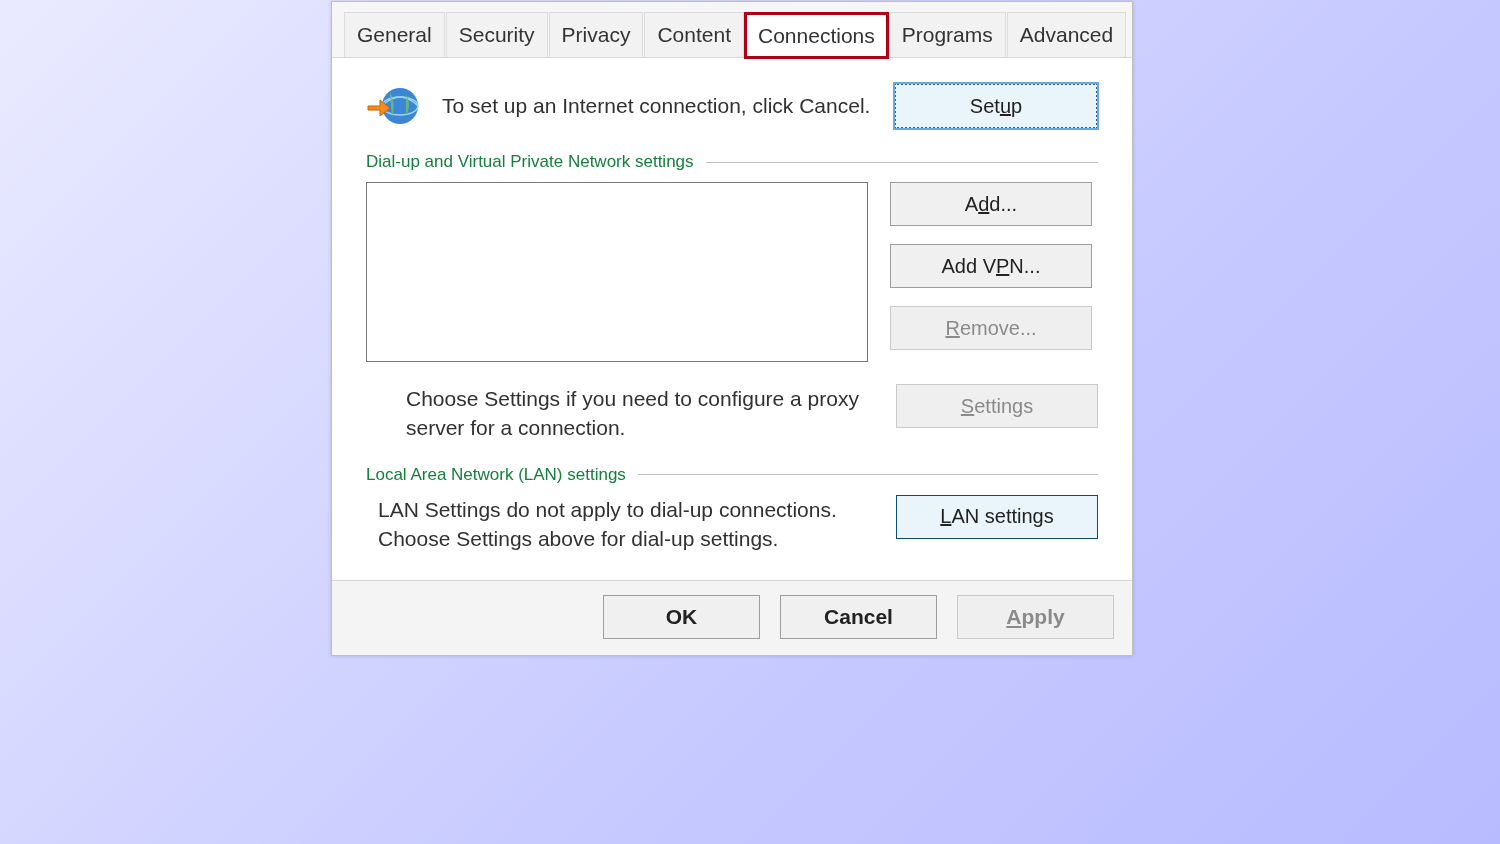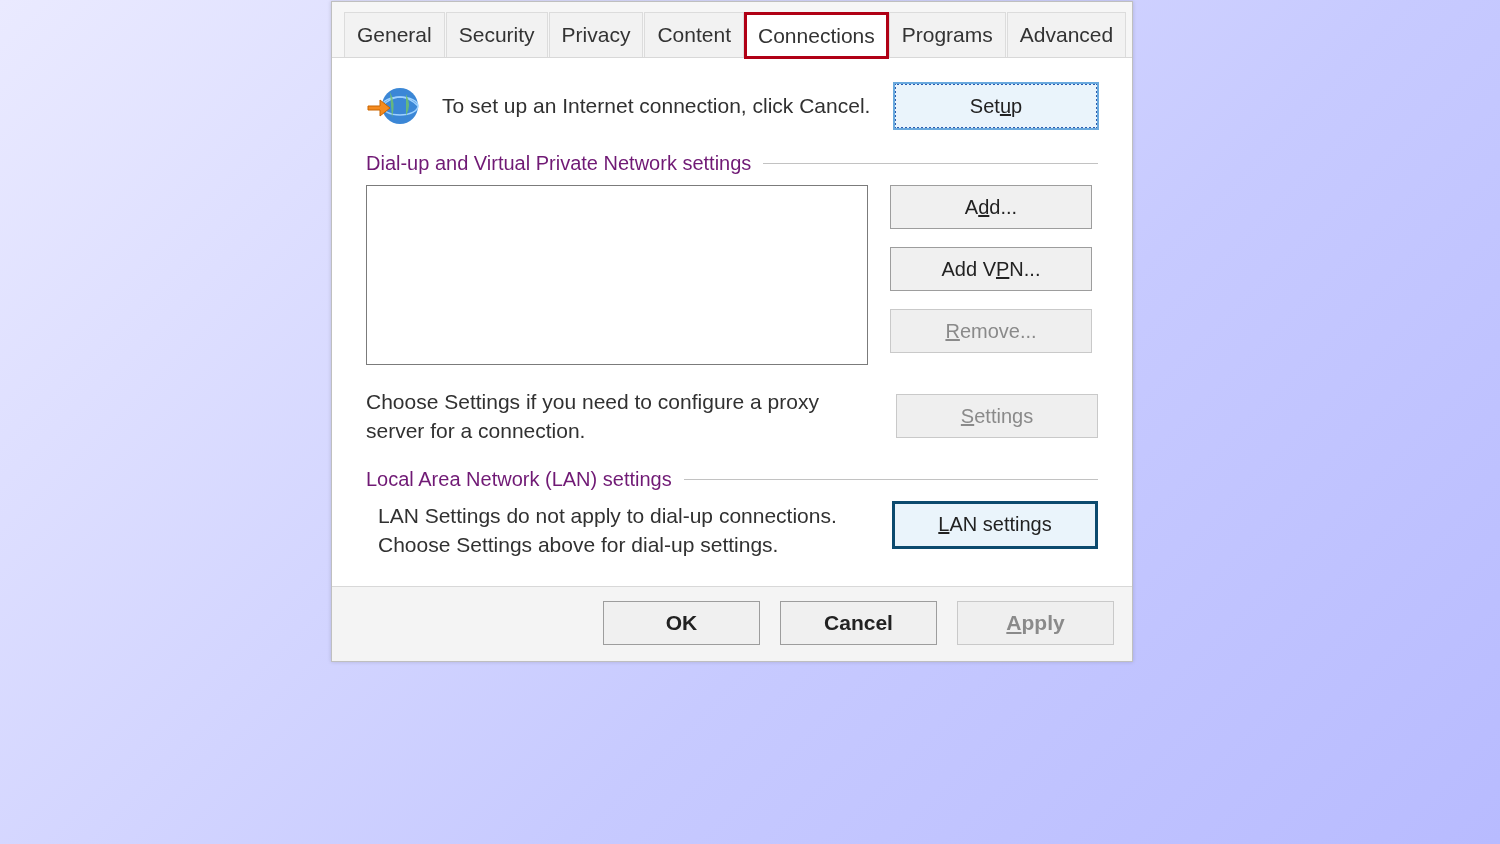--- a/index.html
+++ b/index.html
@@ -101,31 +101,31 @@
   }
   .btn .ul { text-decoration: underline; }
   .btn.focus {
     background: #eaf4fb;
     border: 2px dotted #2a5db0;
     outline: 2px solid #6aa9dd;
     outline-offset: -1px;
   }
   .btn.hover {
     background: #eaf4fb;
-    border: 3px solid #0c4a6e;
+    border: 1px solid #0c4a6e;
   }
   .btn.disabled {
     color: #8a8a8a;
     background: #efefef;
     border-color: #c9c9c9;
   }
 
   .group-label {
-    font-size: 20px;
-    color: #701a75;
+    font-size: 17px;
+    color: #15803d;
     display: flex;
     align-items: center;
     margin: 22px 0 10px 0;
   }
   .group-label .line {
     flex: 1;
     height: 1px;
     background: #c2c2c2;
     margin-left: 12px;
   }
@@ -208,21 +208,21 @@
         </div>
         <div class="btn">
           <span>Add V<span class="ul">P</span>N...</span>
         </div>
         <div class="btn disabled">
           <span><span class="ul">R</span>emove...</span>
         </div>
       </div>
     </div>
 
-    <div class="row" style="margin-top:22px; align-items:center;">
+    <div class="row" style="margin-top:22px; margin-left:40px;">
       <div class="text" style="flex:1; padding-right:20px;">Choose Settings if you need to configure a proxy server for a connection.</div>
       <div class="btn disabled">
         <span><span class="ul">S</span>ettings</span>
       </div>
     </div>
 
     <div class="group-label">
       <span>Local Area Network (LAN) settings</span>
       <span class="line"></span>
     </div>

